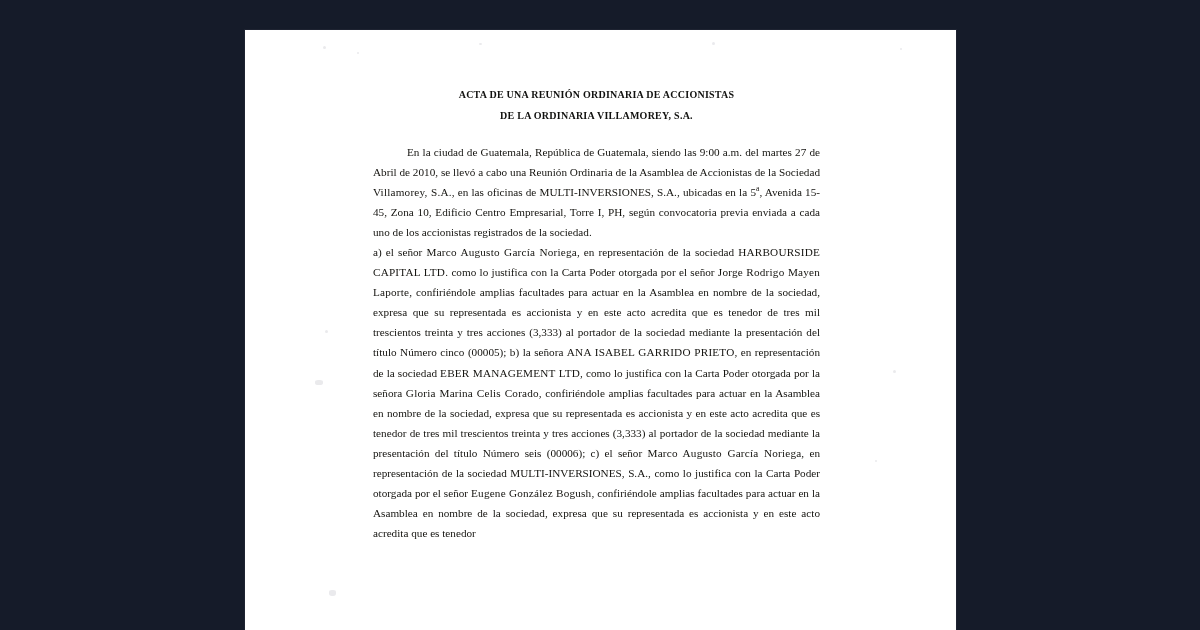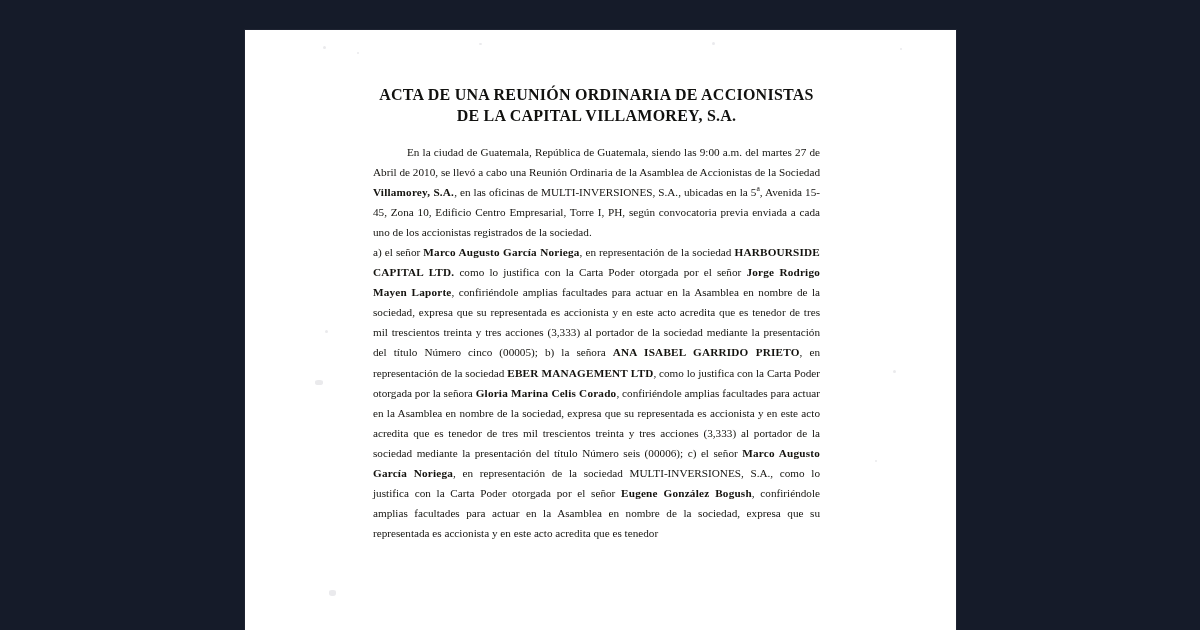--- a/index.html
+++ b/index.html
@@ -52,21 +52,21 @@
     left: 128px;   
     top: 0;
     width: 447px;  
     height: 600px;
   }
 
   
   .doc-title {
     text-align: center;
     font-weight: bold;
-    font-size: 16px;
+    font-size: 10px;
     letter-spacing: 0.25px;
     color: #11110f;
     line-height: 21px;
   }
   .doc-title .line1 { margin-top: 54px; }
   .doc-title .line2 { margin-top: 0px; }
 
   
   .body-text {
     margin-top: 16px;
@@ -83,21 +83,21 @@
     text-align: justify;
     text-justify: inter-word;
   }
   .para.indent {
     text-indent: 34px;
   }
   .para.flush {
     text-indent: 0;
   }
   .para b, .para strong {
-    font-weight: bold;
+    font-weight: normal;
   }
   .nm {
     font-weight: bold;
     letter-spacing: 0.2px;
   }
   sup.ord {
     font-size: 0.68em;
     vertical-align: super;
     line-height: 0;
   }
@@ -119,21 +119,21 @@
       <div class="speckle" style="left:70px;  top:350px; width:8px; height:5px; border-radius:40%;"></div>
       <div class="speckle" style="left:84px;  top:560px; width:7px; height:6px; border-radius:40%;"></div>
       <div class="speckle" style="left:648px; top:340px; width:3px; height:3px;"></div>
       <div class="speckle" style="left:630px; top:430px; width:2px; height:2px;"></div>
     </div>
 
     <div class="page-inner">
 
       <div class="doc-title">
         <div class="line1">ACTA DE UNA REUNIÓN ORDINARIA DE ACCIONISTAS</div>
-        <div class="line2">DE LA CAPITAL  VILLAMOREY, S.A.</div>
+        <div class="line2">DE LA ORDINARIA  VILLAMOREY, S.A.</div>
       </div>
 
       <div class="body-text" id="body-text">
           <p class="para indent"><span>En la ciudad de Guatemala, República de Guatemala, siendo las 9:00 a.m. del martes 27 de Abril de 2010, se llevó a cabo una Reunión Ordinaria de la Asamblea de Accionistas de la Sociedad </span><b class="nm">Villamorey, S.A.</b><span>, en las oficinas de MULTI-INVERSIONES, S.A., ubicadas en la 5</span><sup class="ord">a</sup><span>, Avenida 15-45, Zona 10, Edificio Centro Empresarial, Torre I, PH, según convocatoria previa enviada a cada uno de los accionistas registrados de la sociedad.</span></p>
           <p class="para flush"><span>a) el señor </span><b class="nm">Marco Augusto García Noriega</b><span>, en representación de la sociedad </span><b class="nm">HARBOURSIDE CAPITAL LTD.</b><span> como lo justifica con la Carta Poder otorgada por el señor </span><b class="nm">Jorge Rodrigo Mayen Laporte</b><span>, confiriéndole amplias facultades para actuar en la Asamblea en nombre de la sociedad,  expresa que su  representada es  accionista y en este acto acredita que es tenedor de tres mil trescientos treinta y tres acciones (3,333) al portador de la sociedad mediante la presentación del título Número cinco (00005); b) la señora </span><b class="nm">ANA ISABEL GARRIDO PRIETO</b><span>, en representación de la sociedad </span><b class="nm">EBER MANAGEMENT LTD</b><span>, como lo justifica con la Carta Poder otorgada por la señora </span><b class="nm">Gloria Marina Celis Corado</b><span>, confiriéndole amplias facultades para actuar en la Asamblea en nombre de la sociedad, expresa que su representada es accionista y en este acto acredita  que es tenedor de  tres mil trescientos treinta y tres acciones (3,333)  al portador de la sociedad mediante la presentación del título Número seis (00006);  c) el señor </span><b class="nm">Marco Augusto García Noriega</b><span>, en representación de la sociedad MULTI-INVERSIONES, S.A., como lo justifica con la Carta Poder otorgada por el señor </span><b class="nm">Eugene González Bogush</b><span>, confiriéndole amplias facultades para actuar en la Asamblea en nombre de la sociedad, expresa que su  representada es  accionista y en este acto  acredita que  es  tenedor</span></p>
         </div>
 
     </div>
   </div>
 </div>

